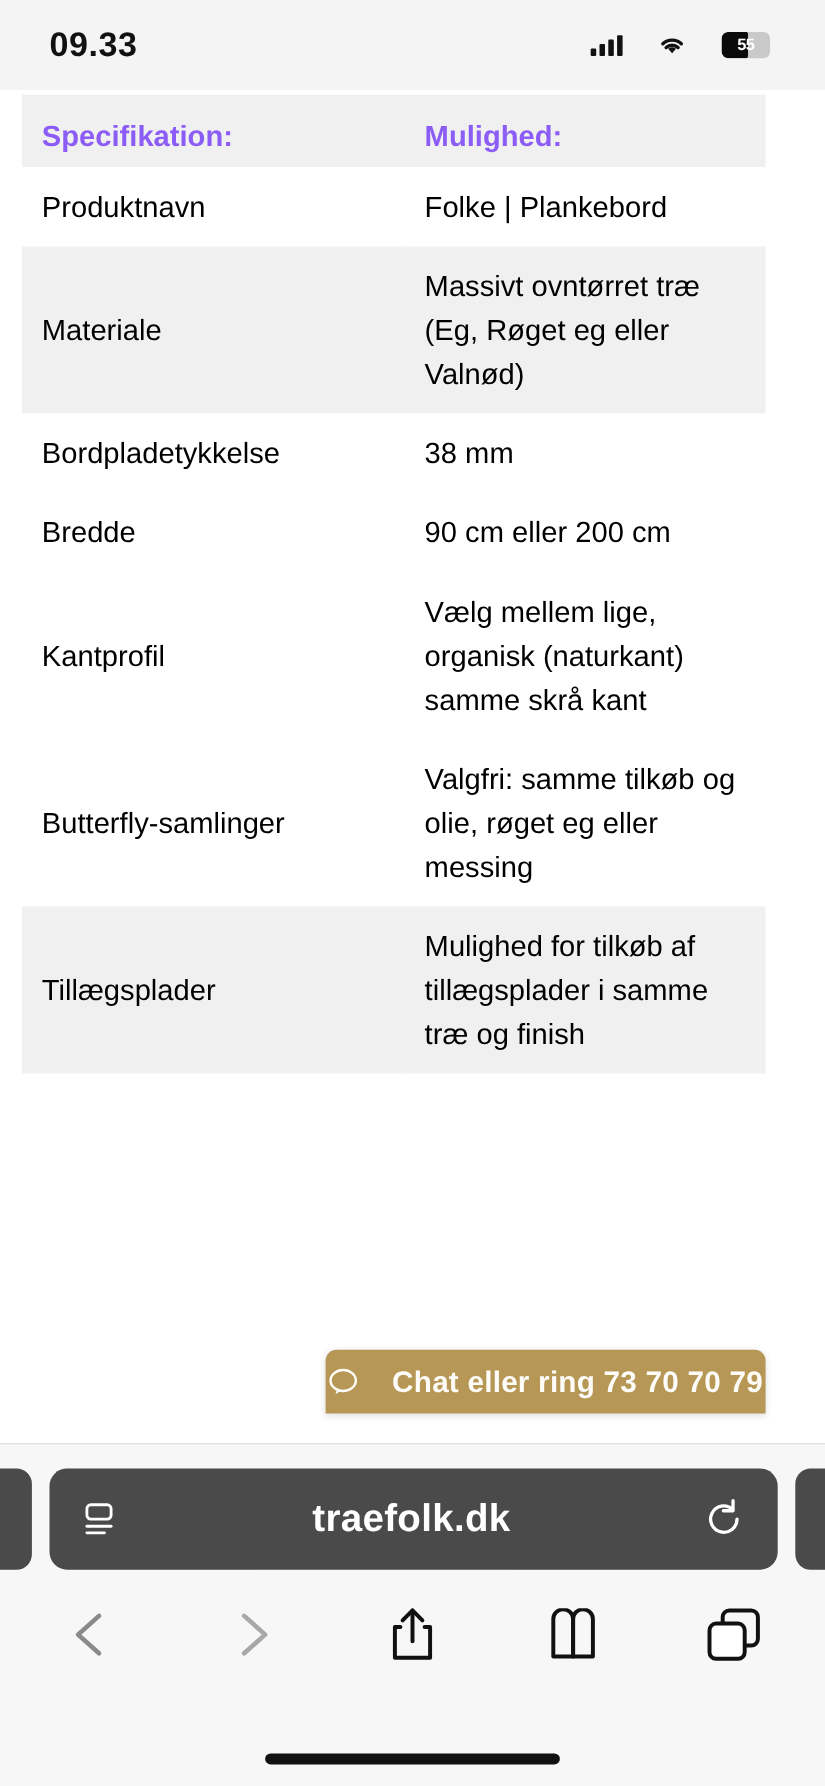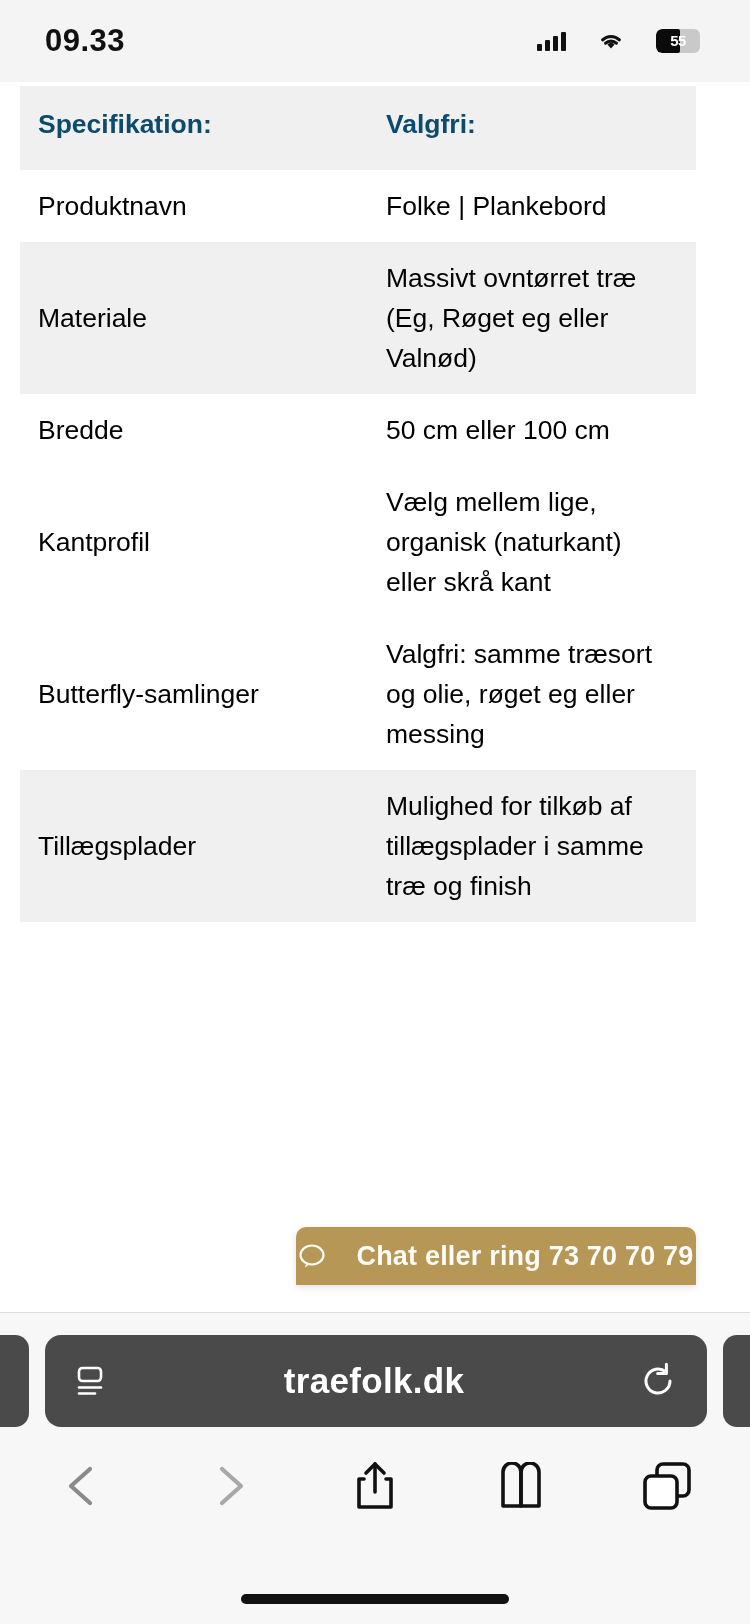--- a/index.html
+++ b/index.html
@@ -51,22 +51,22 @@
     table-layout:fixed;
   }
   table.spec td{
     vertical-align:middle;
     padding:16px 18px;
     font-size:26.5px; line-height:40px; color:#000000;
     font-weight:400;
   }
   table.spec td:first-child{ width:348px; }
   table.spec tr.head td{
-    background:#f0f0f0; font-weight:bold; color:#0c4a6e;
-    padding-top:18px; padding-bottom:26px;
+    background:#f0f0f0; font-weight:bold; color:#8b5cf6;
+    padding-top:18px; padding-bottom:8px;
   }
   table.spec tr.alt td{ background:#f0f0f0; }
   table.spec tr.plain td{ background:#ffffff; }
 
   
   .chat-cta{
     position:absolute; left:296px; top:1227px;
     width:400px; height:58px;
     background:#b69755; border-radius:10px 10px 0 0;
     display:flex; align-items:center; justify-content:center; gap:30px;
@@ -148,41 +148,45 @@
 
       </span>
     </div>
   </div>
 
   <div class="page">
     <table class="spec">
       <tbody id="spec-body">
           <tr class="head">
             <td>Specifikation:</td>
-            <td>Valgfri:</td>
+            <td>Mulighed:</td>
           </tr>
           <tr class="plain">
             <td>Produktnavn</td>
             <td>Folke | Plankebord</td>
           </tr>
           <tr class="alt">
             <td>Materiale</td>
             <td>Massivt ovntørret træ (Eg, Røget eg eller Valnød)</td>
           </tr>
           <tr class="plain">
+            <td>Bordpladetykkelse</td>
+            <td>38 mm</td>
+          </tr>
+          <tr class="plain">
             <td>Bredde</td>
-            <td>50 cm eller 100 cm</td>
+            <td>90 cm eller 200 cm</td>
           </tr>
           <tr class="plain">
             <td>Kantprofil</td>
-            <td>Vælg mellem lige, organisk (naturkant) eller skrå kant</td>
+            <td>Vælg mellem lige, organisk (naturkant) samme skrå kant</td>
           </tr>
           <tr class="plain">
             <td>Butterfly-samlinger</td>
-            <td>Valgfri: samme træsort og olie, røget eg eller messing</td>
+            <td>Valgfri: samme tilkøb og olie, røget eg eller messing</td>
           </tr>
           <tr class="alt">
             <td>Tillægsplader</td>
             <td>Mulighed for tilkøb af tillægsplader i samme træ og finish</td>
           </tr>
         </tbody>
     </table>
 
   </div>
 

